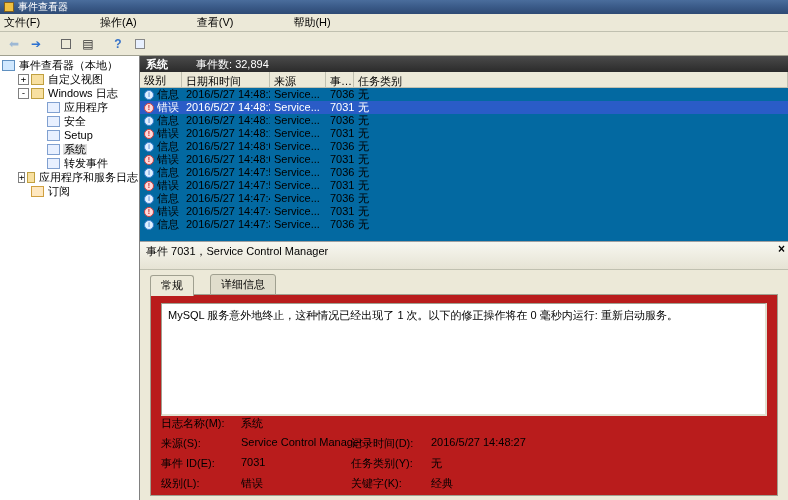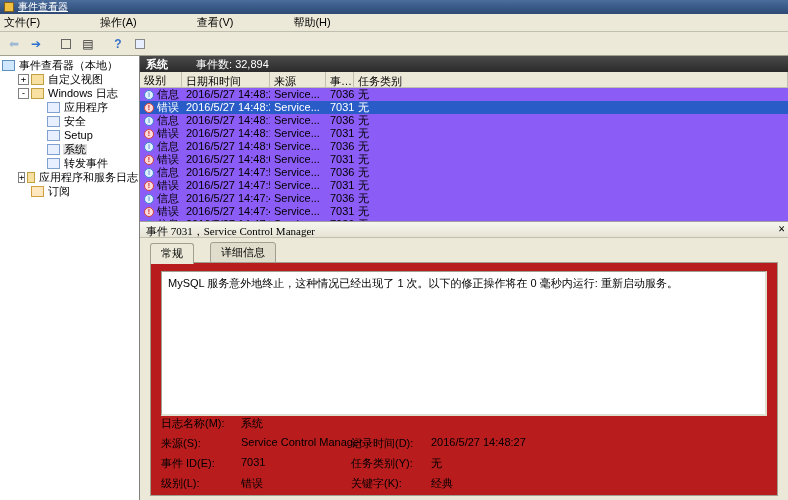--- a/index.html
+++ b/index.html
@@ -15,21 +15,20 @@
   
   .titlebar {
     background: linear-gradient(to bottom, #4a6d9c 0%, #3a5a88 50%, #2e4a74 100%);
     color: #fff;
     height: 14px;
     line-height: 12px;
     font-size: 10px;
     padding-left: 4px;
     display: flex;
     align-items: center;
-    text-decoration: underline;
   }
   .titlebar .icon-app {
     width: 10px; height: 10px; background: #f0c040; margin-right: 4px;
     border: 1px solid #806020;
   }
   
   .menubar {
     background: #ece9d8;
     height: 18px;
     display: flex;
@@ -118,25 +117,25 @@
     color: #fff;
     height: 16px;
     font-size: 11px;
     display: flex;
     align-items: center;
     padding: 0 6px;
   }
   .right-header b { margin-right: 28px; }
   
   .evlist {
-    height: 150px;
+    height: 170px;
     overflow: hidden;
     border-bottom: 1px solid #a0a0a0;
     font-size: 11px;
-    background: #8b5cf6;
+    background: #0369a1;
   }
   .evhead {
     display: flex;
     background: #ece9d8;
     border-bottom: 1px solid #c0c0b0;
     height: 16px;
   }
   .evhead div {
     border-right: 1px solid #c0c0b0;
     padding: 2px 4px 0 4px;
@@ -174,26 +173,25 @@
   
   .details {
     flex: 1;
     background: #ece9d8;
     display: flex;
     flex-direction: column;
     overflow: hidden;
   }
   .details-title {
     background: linear-gradient(to bottom,#f7f7f0,#e6e3d4);
-    height: 16px;
+    height: 28px;
     font-size: 11px;
     padding: 2px 6px 4px 6px;
     border-bottom: 1px solid #c0c0b0;
     position: relative;
-    font-family: Liberation Serif, serif;
   }
   .details-title .close {
     position: absolute;
     right: 3px; top: 0;
     font-size: 12px;
     font-weight: bold;
     cursor: pointer;
     line-height: 14px;
   }
   .tabs {

